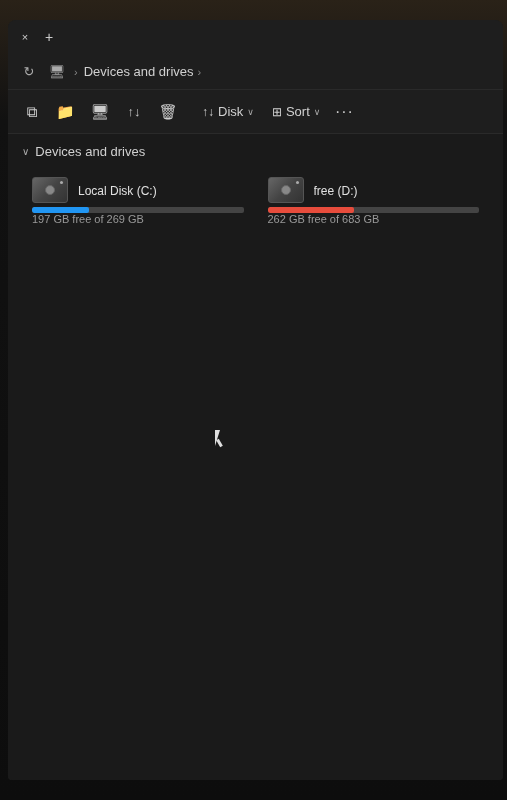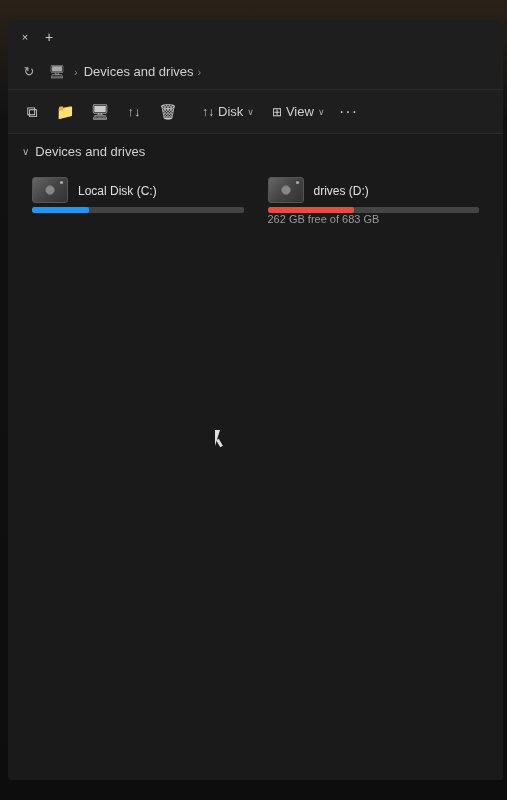--- a/index.html
+++ b/index.html
@@ -362,21 +362,21 @@
     </div>
 
     <div class="toolbar-right">
       <div class="toolbar-label-btn">
         <span style="font-size:12px;">↑↓</span>
         <span>Disk</span>
         <span class="chevron">∨</span>
       </div>
       <div class="toolbar-label-btn">
         <span style="font-size:12px;">⊞</span>
-        <span>View</span>
+        <span>Sort</span>
         <span class="chevron">∨</span>
       </div>
       <div class="toolbar-more">
         <span>···</span>
       </div>
     </div>
   </div>
 
   <div class="content-area">
 
@@ -395,32 +395,33 @@
               <div class="hdd-dot"></div>
             </div>
           </div>
           <div class="drive-info">
             <span class="drive-name">Local Disk (C:)</span>
           </div>
         </div>
         <div class="progress-bar-container">
           <div class="progress-bar-fill blue" style="width: 27%"></div>
         </div>
+        <span class="drive-size">197 GB free of 269 GB</span>
       </div>
 
       <div class="drive-item">
         <div class="drive-top">
           <div class="drive-icon">
             <div class="hdd-body">
               <div class="hdd-circle"></div>
               <div class="hdd-dot"></div>
             </div>
           </div>
           <div class="drive-info">
-            <span class="drive-name">drives (D:)</span>
+            <span class="drive-name">free (D:)</span>
           </div>
         </div>
         <div class="progress-bar-container">
           <div class="progress-bar-fill red" style="width: 41%"></div>
         </div>
         <span class="drive-size">262 GB free of 683 GB</span>
       </div>
 
     </div>
   </div>

